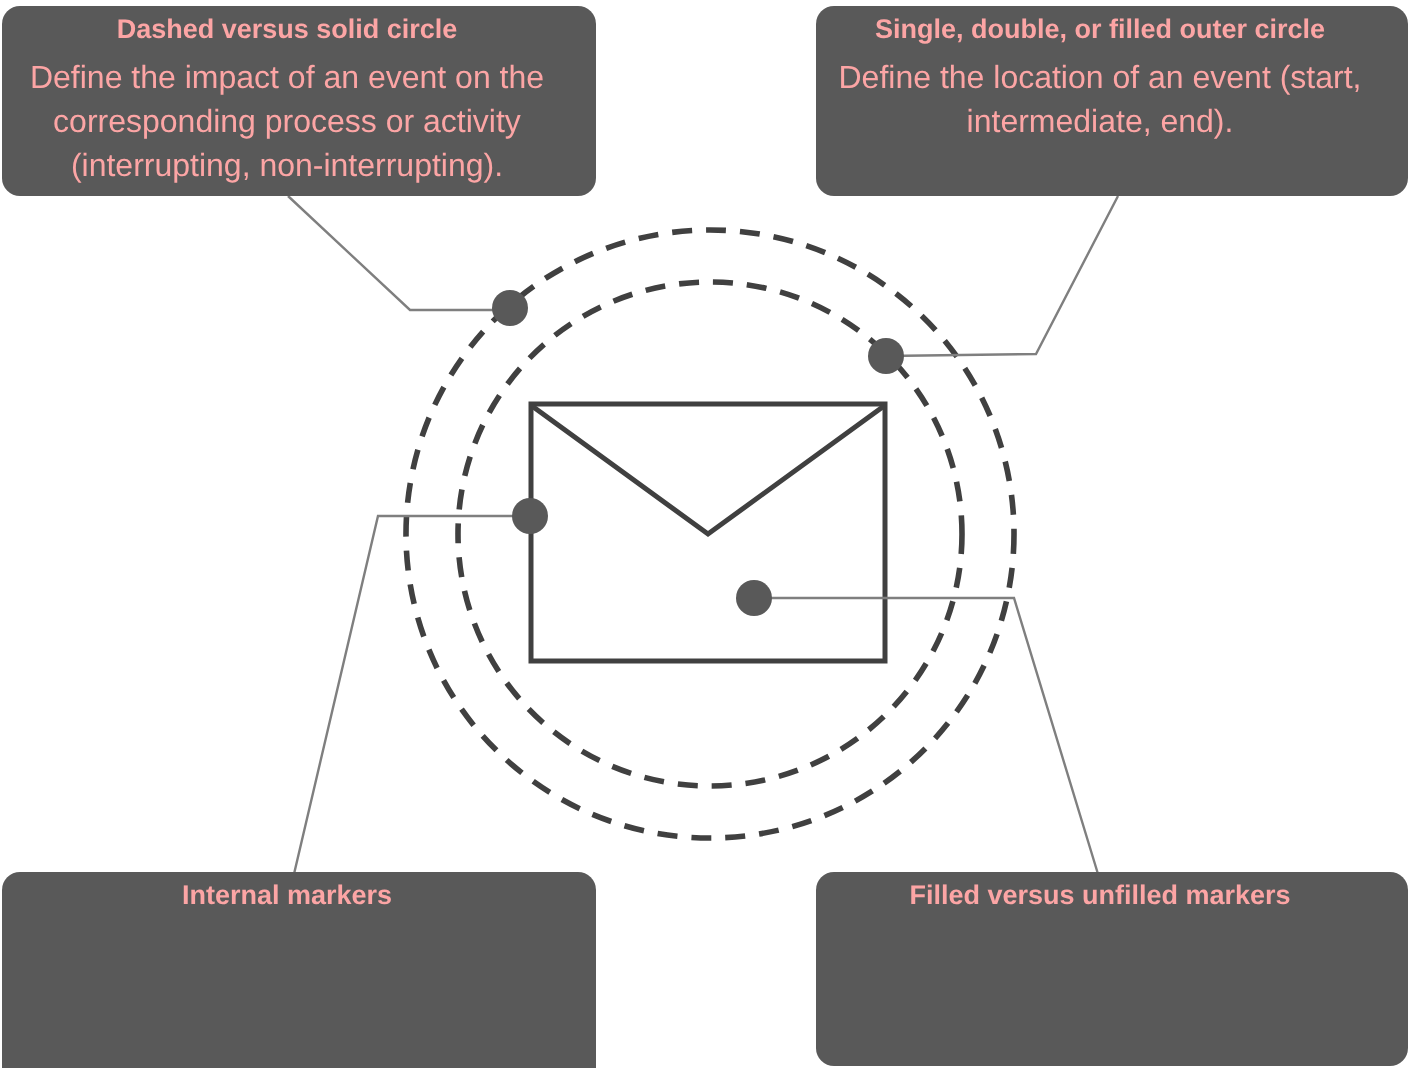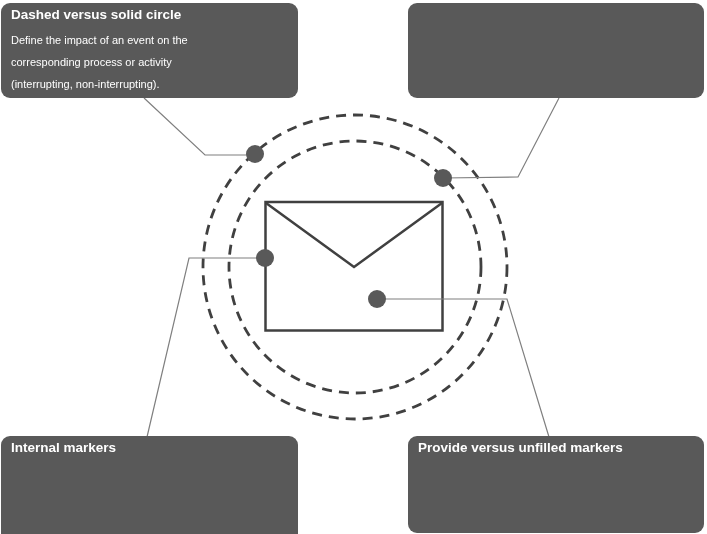--- a/index.html
+++ b/index.html
@@ -15,34 +15,34 @@
     overflow: hidden;
   }
   svg.diagram {
     position: absolute;
     left: 0; top: 0;
     display: block;
   }
   .callout {
     position: absolute;
     background: #595959;
-    color: #ffffff;
+    color: #fca5a5;
     border-radius: 9px;
-    text-align: left;
+    text-align: center;
     box-sizing: border-box;
     padding: 2px 22px 4px 10px;
   }
   .callout .title {
     font-weight: bold;
     font-size: 13.5px;
     line-height: 20px;
     margin-bottom: 4px;
   }
   .callout .body {
-    font-size: 11px;
+    font-size: 16px;
     line-height: 22px;
     white-space: pre-line;
   }
   .callout.tl { left: 1px;   top: 3px;   width: 297px; height: 95px; }
   .callout.tr { left: 408px; top: 3px;   width: 296px; height: 95px; }
   .callout.bl { left: 1px;   top: 436px; width: 297px; height: 115px; }
   .callout.br { left: 408px; top: 436px; width: 296px; height: 97px; }
 </style>
 </head>
 <body>
@@ -71,23 +71,26 @@
   </svg>
 
   <div class="callout tl">
     <div class="title">Dashed versus solid circle</div>
     <div class="body">Define the impact of an event on the
 corresponding process or activity
 (interrupting, non-interrupting).</div>
   </div>
 
   <div class="callout tr">
+    <div class="title">Single, double, or filled outer circle</div>
+    <div class="body">Define the location of an event (start,
+intermediate, end).</div>
   </div>
 
   <div class="callout bl">
     <div class="title">Internal markers</div>
   </div>
 
   <div class="callout br">
-    <div class="title">Provide versus unfilled markers</div>
+    <div class="title">Filled versus unfilled markers</div>
   </div>
 
 </div>
 
 </body></html>

